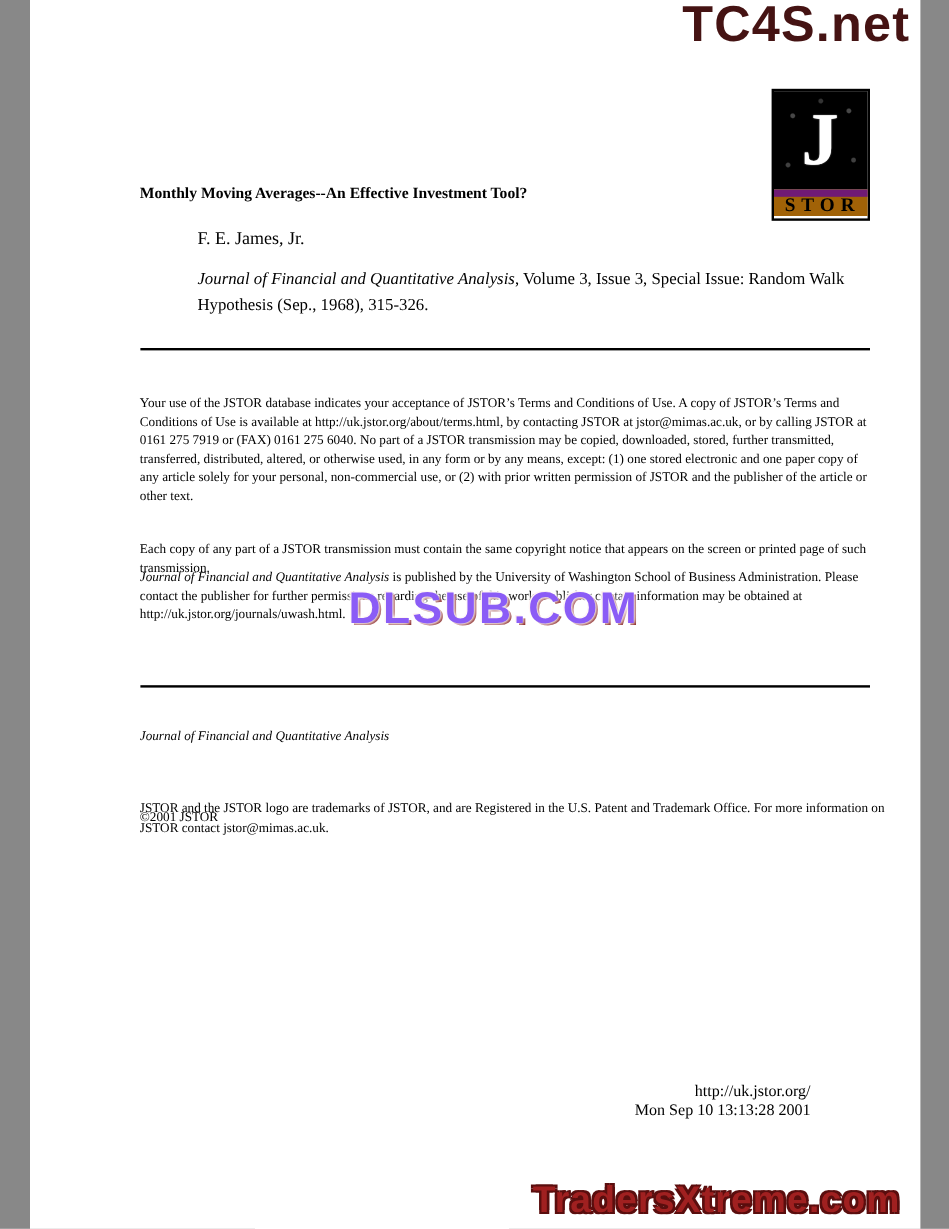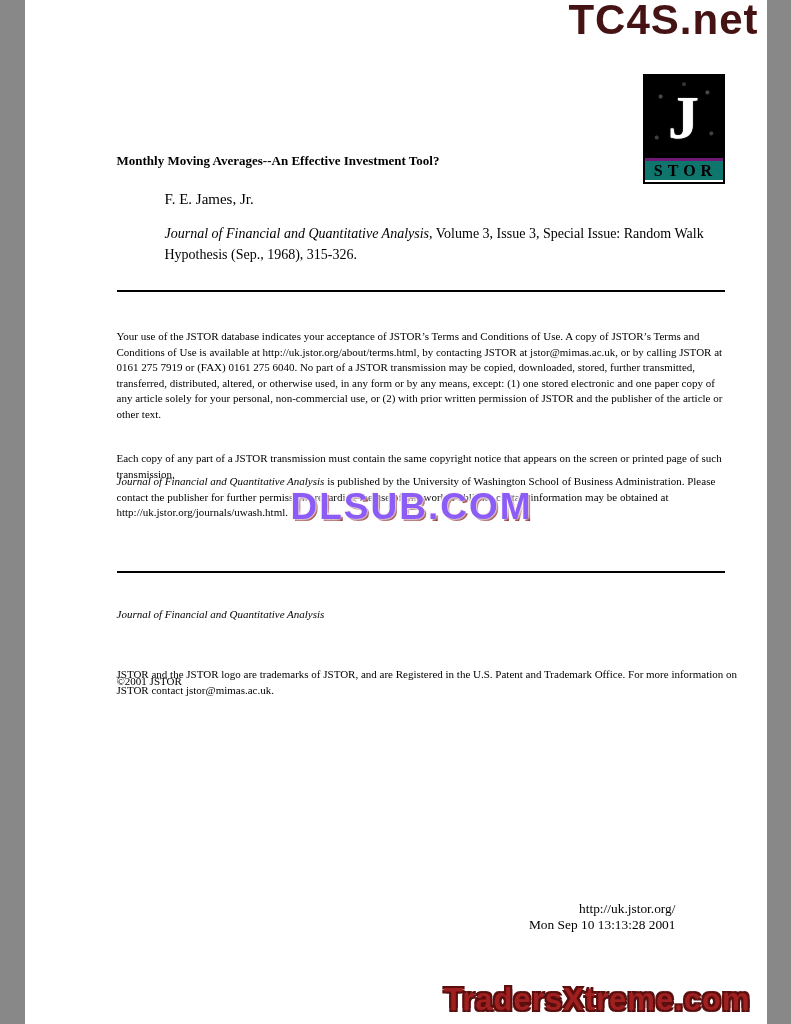--- a/index.html
+++ b/index.html
@@ -55,22 +55,22 @@
       radial-gradient(circle at 15% 75%, rgba(255,255,255,.25) 1.5px, transparent 2.5px),
       radial-gradient(circle at 85% 70%, rgba(255,255,255,.25) 1.5px, transparent 2.5px),
       radial-gradient(circle at 50% 10%, rgba(255,255,255,.2) 1.5px, transparent 2.5px);
   }
   .jstor-j{
     color:#fff;font-size:62px;font-weight:bold;
     font-family:"Liberation Serif", serif;line-height:1;
     text-shadow:0 0 1px #fff;
   }
   .jstor-stor{
-    height:22px;background:#0f766e;color:#000;
-    border-top:3px solid #701a75;
+    height:22px;background:#a16207;color:#000;
+    border-top:6px solid #701a75;
     display:flex;align-items:center;justify-content:center;
     font-family:"Liberation Serif", serif;
     font-weight:bold;font-size:16px;letter-spacing:5px;
     padding-left:4px; 
     box-sizing:border-box;
   }
   
   .title{
     position:absolute;left:92px;top:153px;width:520px;
     font-size:13px;font-weight:bold;

